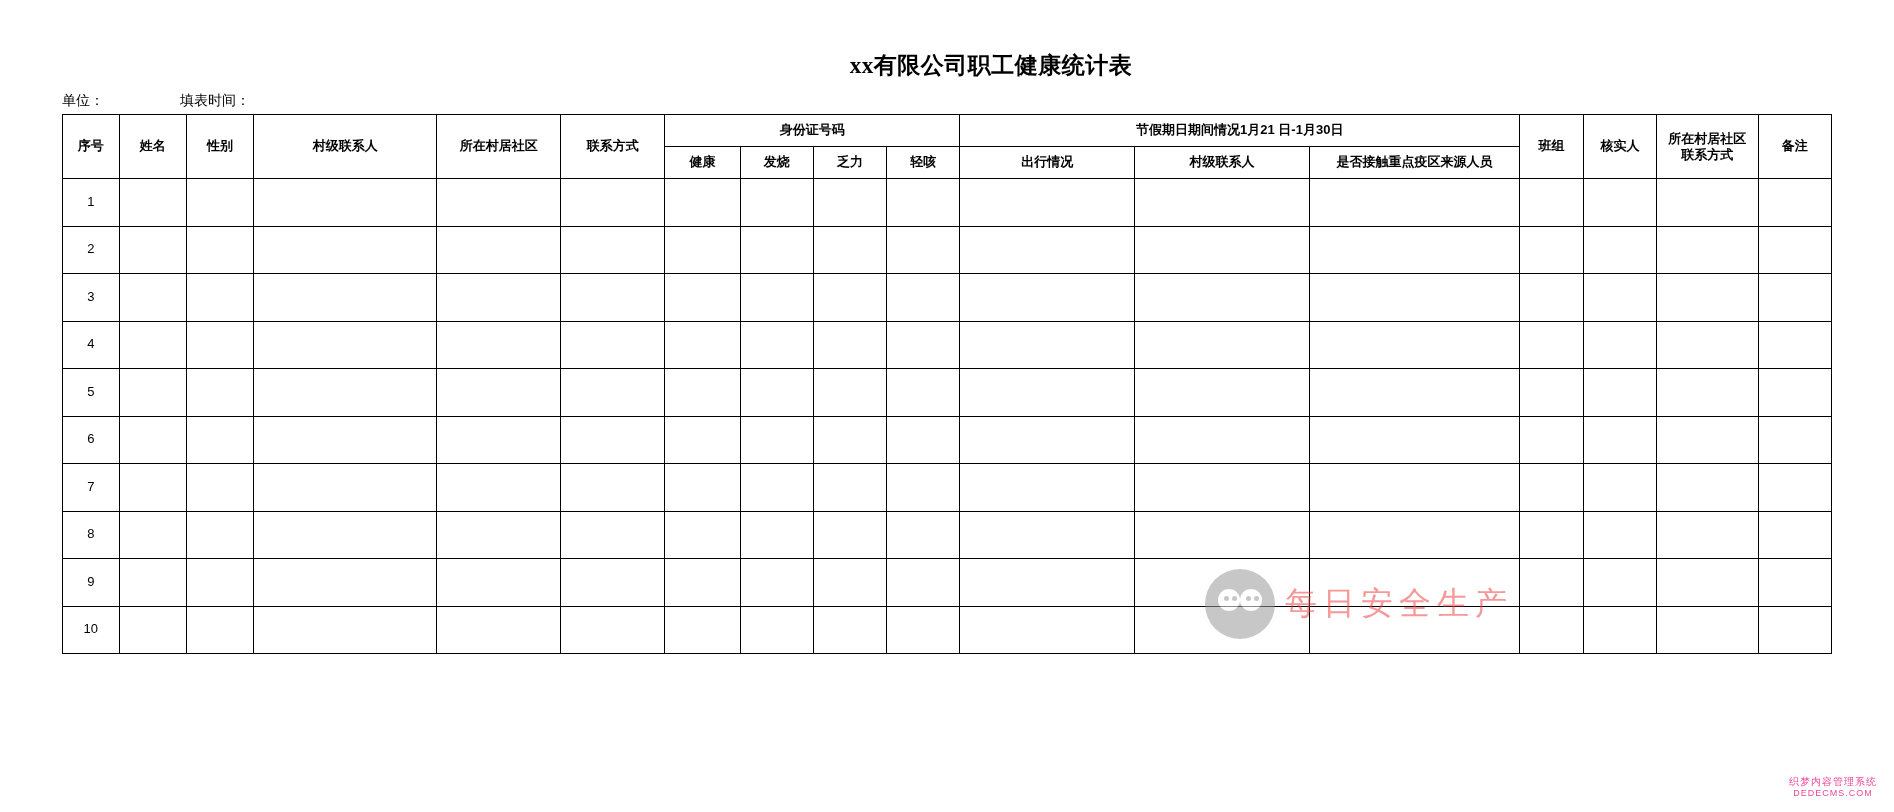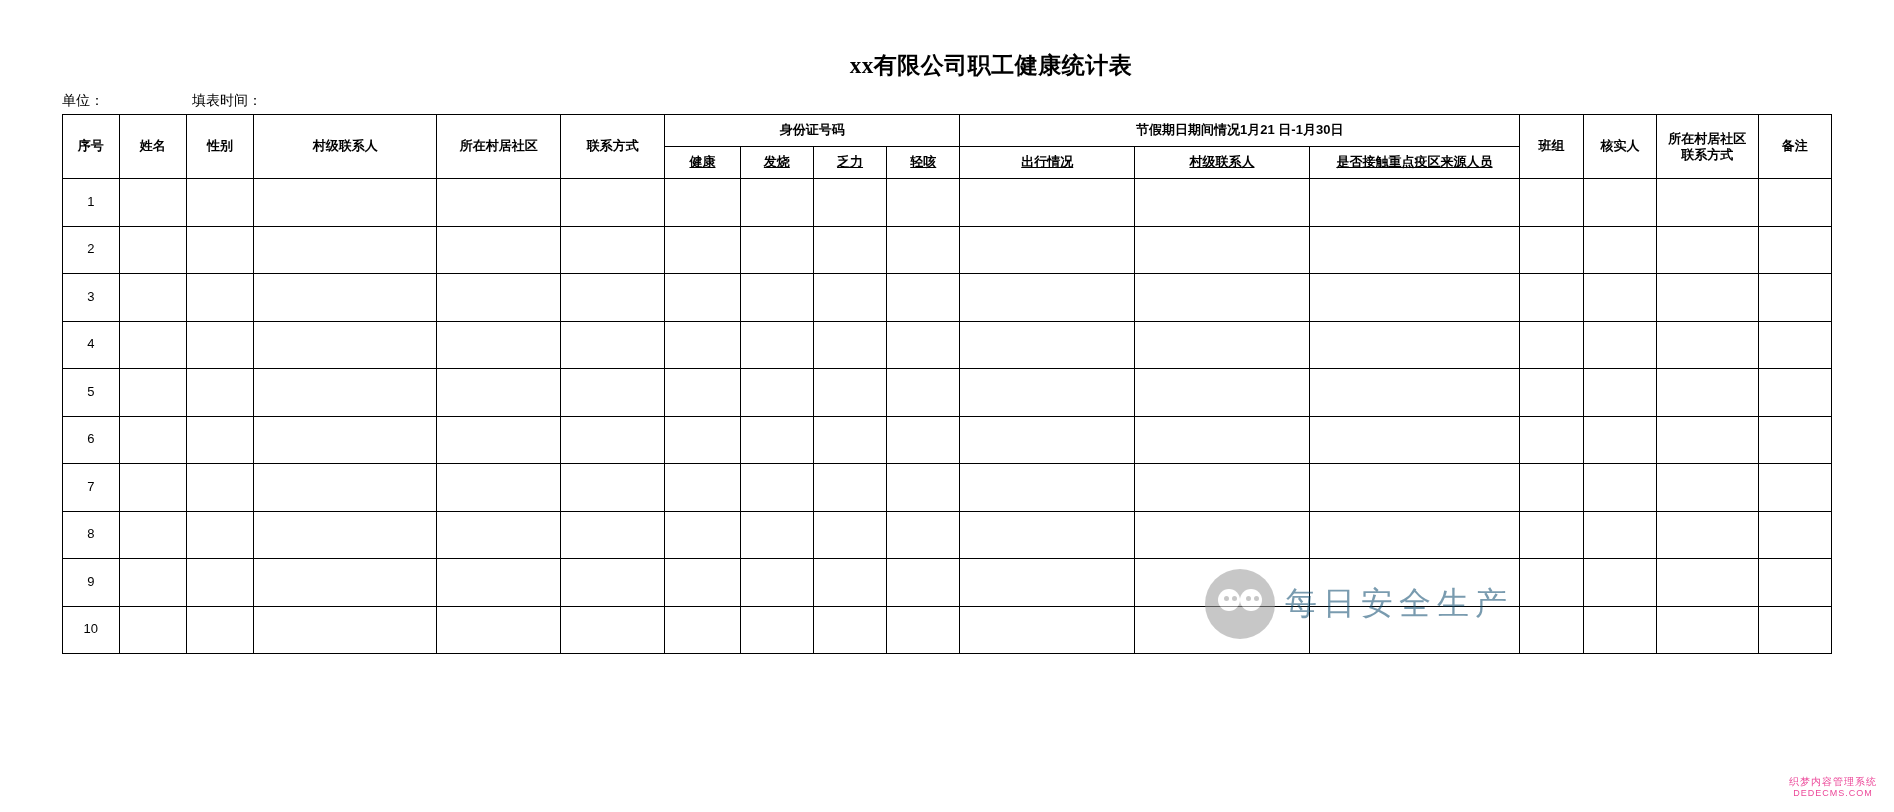--- a/index.html
+++ b/index.html
@@ -42,42 +42,42 @@
     height: 20px;
     font-size: 14px;
   }
   .meta-unit {
     position: absolute;
     left: 0;
     top: 0;
   }
   .meta-time {
     position: absolute;
-    left: 130px;
+    left: 118px;
     top: 0;
   }
   table.sheet {
     position: absolute;
     left: 62px;
     top: 114px;
     border-collapse: collapse;
     table-layout: fixed;
     width: 1770px;
   }
   table.sheet td, table.sheet th {
     border: 1px solid #000000;
     text-align: center;
     vertical-align: middle;
     font-size: 13px;
     font-weight: bold;
     padding: 0;
     line-height: 1.15;
   }
   table.sheet th.h1 { height: 31px; }
-  table.sheet th.h2 { height: 31px; text-decoration: underline; }
+  table.sheet th.h2 { height: 31px; }
   table.sheet td.body-cell {
     height: 46.5px;
     font-weight: normal;
   }
   td.idx {
     font-size: 12px;
     font-weight: normal;
   }
   .sub-two-line {
     display: block;
@@ -121,21 +121,21 @@
   .wm-circle .dot.d1 { left: 19px; }
   .wm-circle .dot.d2 { left: 27px; }
   .wm-circle .dot.d3 { left: 41px; }
   .wm-circle .dot.d4 { left: 49px; }
   .wm-text {
     position: absolute;
     left: 80px;
     top: 20px;
     font-size: 32px;
     letter-spacing: 6px;
-    color: #0c4a6e;
+    color: #ef4444;
     font-family: "DejaVu Sans", sans-serif;
     white-space: nowrap;
   }
   .footer-brand {
     position: absolute;
     left: 1772px;
     top: 775px;
     width: 122px;
     text-align: center;
     color: #ec4899;

